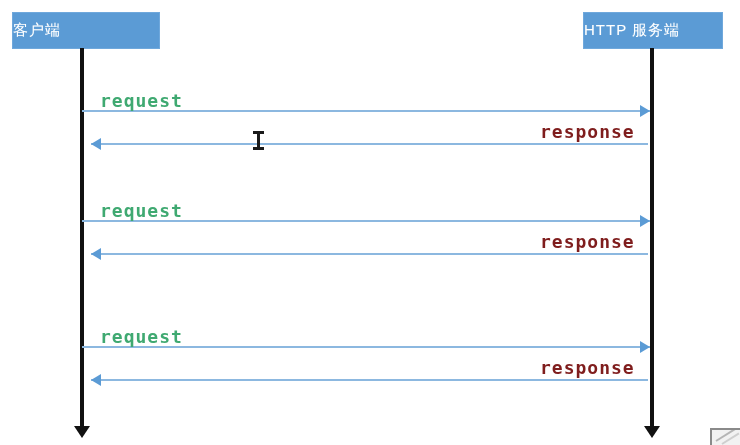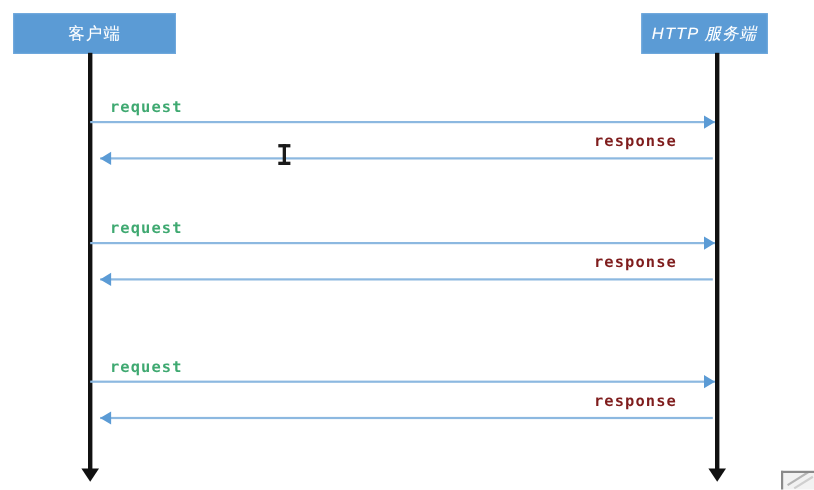--- a/index.html
+++ b/index.html
@@ -20,26 +20,25 @@
   }
   .actor-box {
     position: absolute;
     background: #5B9BD5;
     border: 1px solid #6FA8DC;
     color: #ffffff;
     font-size: 15px;
     font-family: "Liberation Sans", sans-serif;
     display: flex;
     align-items: center;
-    justify-content: center;
     letter-spacing: 1px;
     text-shadow: 0 0 1px rgba(255,255,255,.25);
   }
   #actor-client { left: 12px; top: 12px; width: 148px; height: 37px; }
-  #actor-server { left: 583px; top: 12px; width: 115px; height: 37px; font-style: italic; }
+  #actor-server { left: 583px; top: 12px; width: 140px; height: 37px; }
 
   .lifeline {
     position: absolute;
     width: 4px;
     background: #111111;
   }
   #lifeline-client { left: 80px; top: 48px; height: 380px; }
   #lifeline-server { left: 650px; top: 48px; height: 380px; }
 
   .lifeline-arrow {
@@ -67,21 +66,21 @@
   .msg-arrow-left {
     position: absolute;
     width: 0; height: 0;
     border-top: 6px solid transparent;
     border-bottom: 6px solid transparent;
     border-right: 10px solid #5B9BD5;
   }
   .msg-label {
     position: absolute;
     font-family: "DejaVu Sans Mono", monospace;
-    font-size: 14px;
+    font-size: 18px;
     font-weight: bold;
     white-space: nowrap;
     letter-spacing: 1px;
   }
   .label-request { color: #3FA971; }
   .label-response { color: #7f1d1d; }
 
   #text-cursor {
     position: absolute;
     width: 11px; height: 19px;

